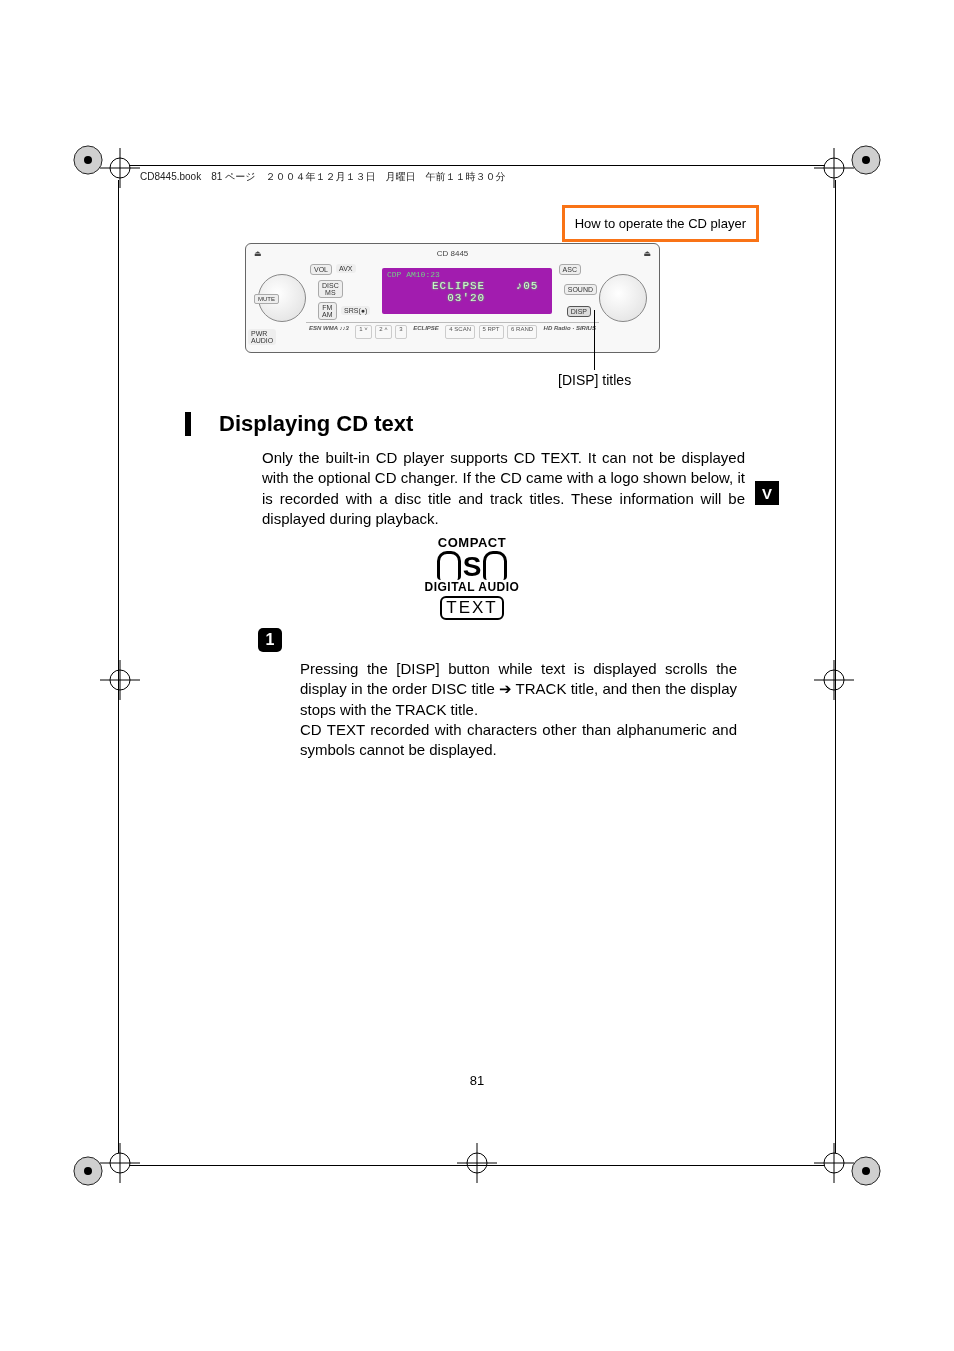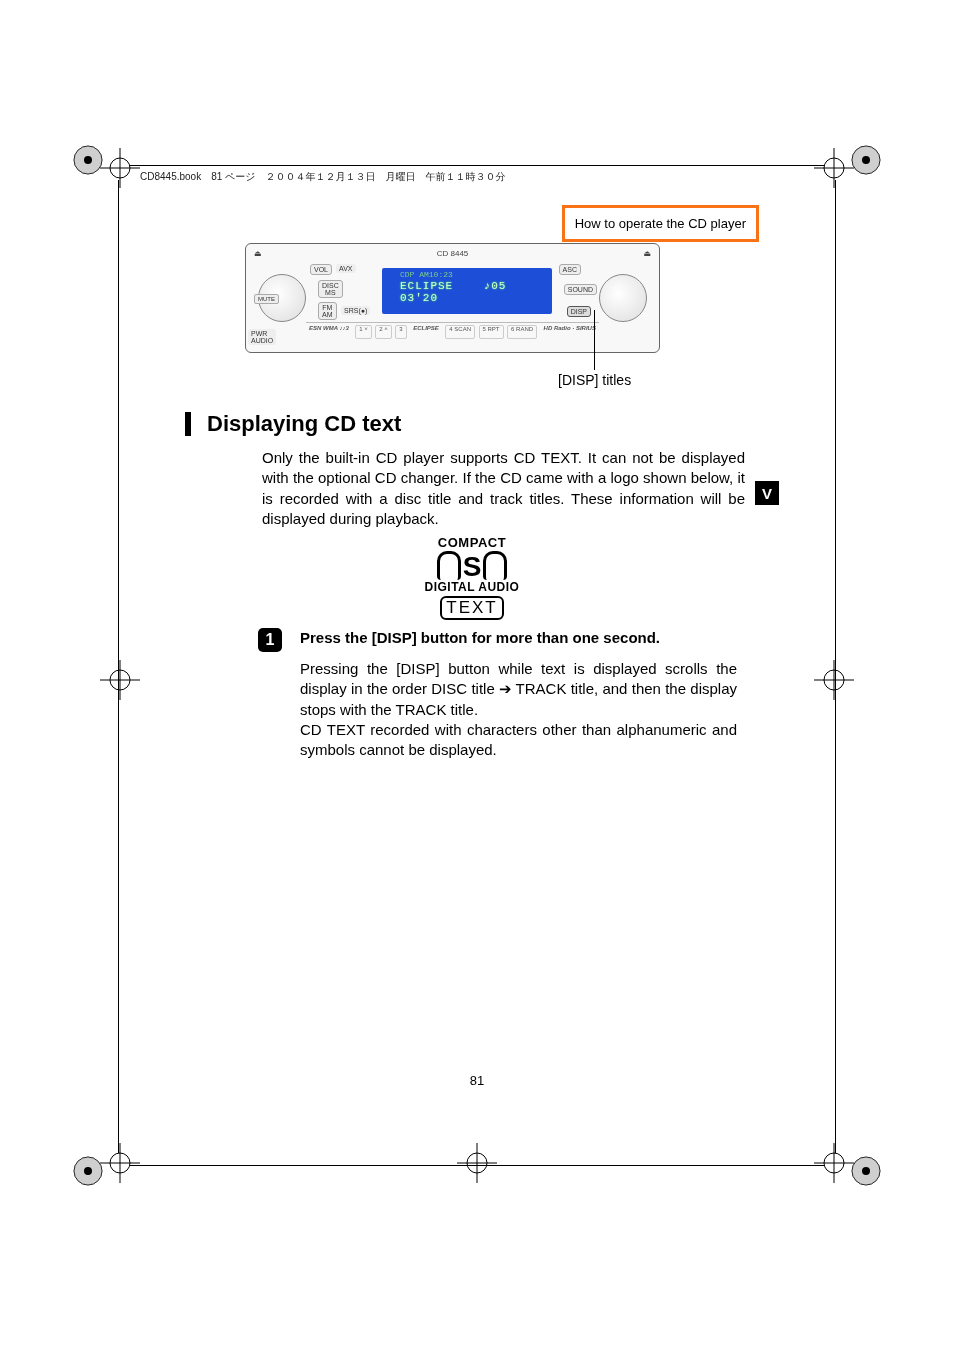--- a/index.html
+++ b/index.html
@@ -111,31 +111,31 @@
     border-radius: 50%;
     position: absolute;
     background: radial-gradient(circle at 40% 40%, #fff, #ddd);
   }
   .device .knob.left { left: 12px; top: 30px; }
   .device .knob.right { right: 12px; top: 30px; }
   .device .screen {
     position: absolute;
     left: 136px; top: 24px;
     width: 170px; height: 46px;
-    background: #1d4ed8;
+    background: #a21caf;
     color: #ada;
     font-family: "Courier New", monospace;
     font-size: 9px;
-    padding: 3px 18px;
+    padding: 3px 5px;
     box-sizing: border-box;
     border-radius: 2px;
     line-height: 1.1;
   }
   .device .screen .line1 { color:#7c8; font-size:8px; }
-  .device .screen .line2 { font-size:11px; letter-spacing:1px; color:#cfc; text-shadow:0 0 2px #5f5; }
+  .device .screen .line2 { font-size:11px; letter-spacing:1px; color:#cfc; text-shadow:0 0 2px #5f5;margin-left:45px; }
   .device .smallbtn {
     position: absolute;
     font-size: 7px;
     color: #333;
     border: 1px solid #aaa;
     border-radius: 3px;
     padding: 1px 3px;
     background: #eee;
   }
   .device .btn-vol { left: 64px; top: 20px; }
@@ -173,21 +173,21 @@
     font-size: 14px;
   }
 
   .section-heading {
     position: absolute;
     top: 412px;
     left: 185px;
     font-size: 22px;
     font-weight: bold;
     border-left: 6px solid #000;
-    padding-left: 16px;
+    padding-left: 28px;
     height: 24px;
     line-height: 24px;
   }
   .body-block1 {
     position: absolute;
     top: 448px;
     left: 254px;
     width: 483px;
     font-size: 15px;
     text-align: justify;
@@ -422,18 +422,17 @@
     <div class="disc-row">
       <div class="d-left"></div>
       <div class="d-s">S</div>
       <div class="d-right"></div>
     </div>
     <div class="da">DIGITAL AUDIO</div>
     <div class="text-box">TEXT</div>
   </div>
 
   <div class="step-badge">1</div>
-  <div class="step-heading">Press the [DISP] button for more than one second.</div>
   <div class="body-block2" style="white-space:pre-line;">Pressing the [DISP] button while text is displayed scrolls the display in the order DISC title ➔ TRACK title, and then the display stops with the TRACK title.
 CD TEXT recorded with characters other than alphanumeric and symbols cannot be displayed.</div>
 
   <div class="page-number">81</div>
 </div>
 
 </body></html>

